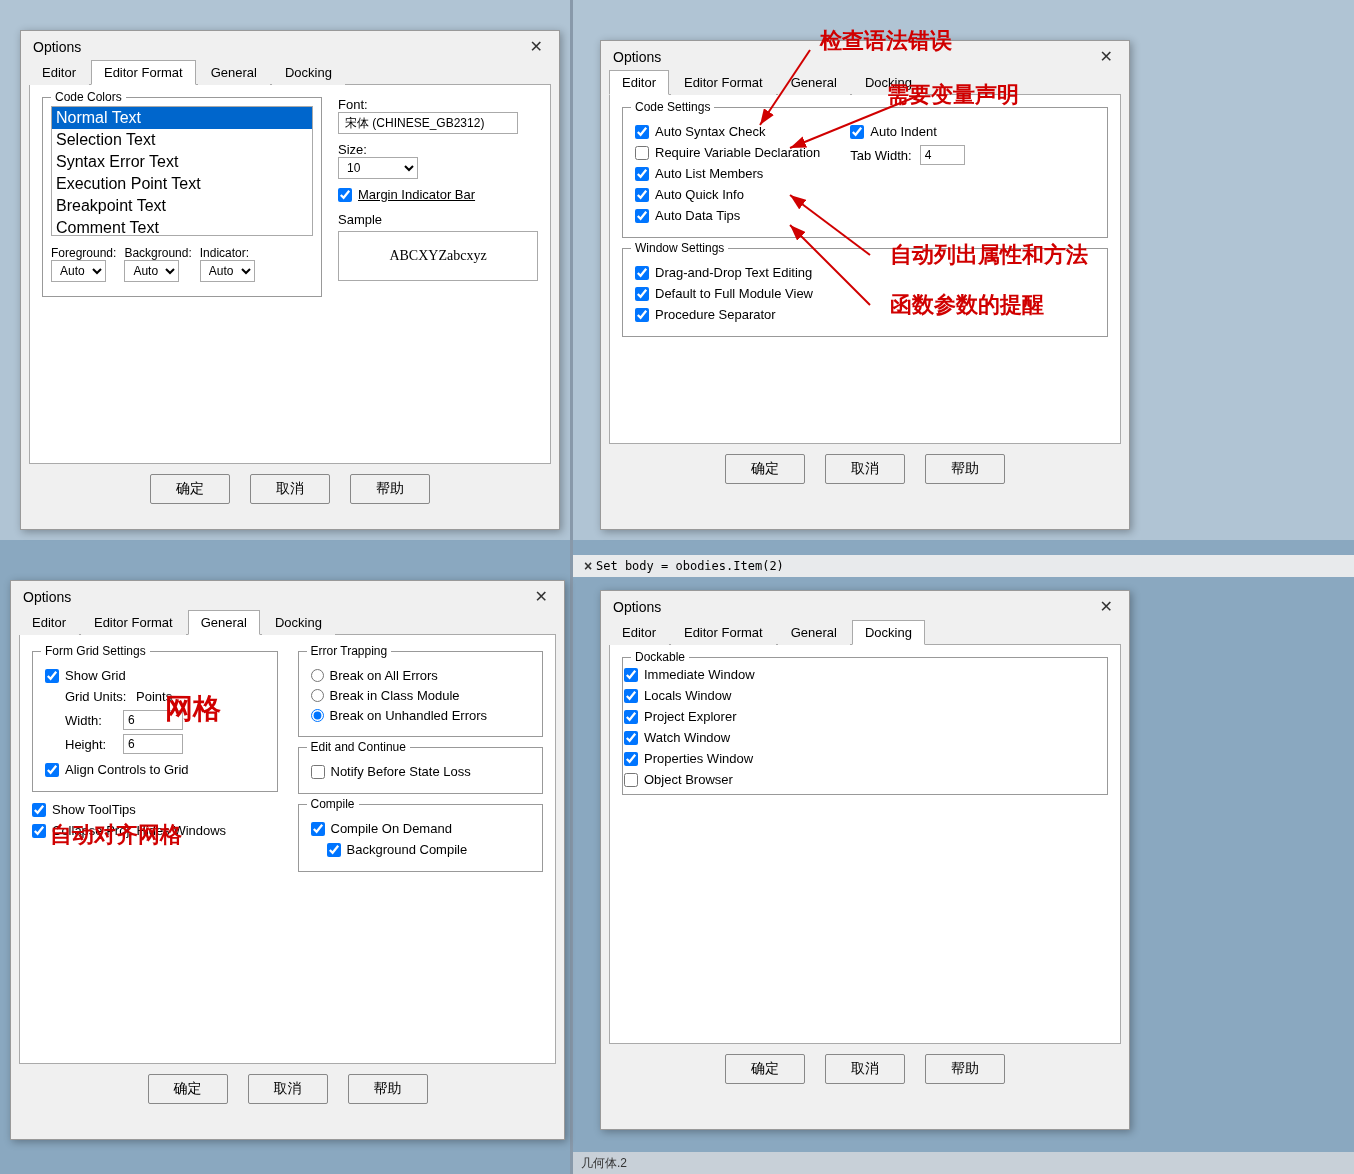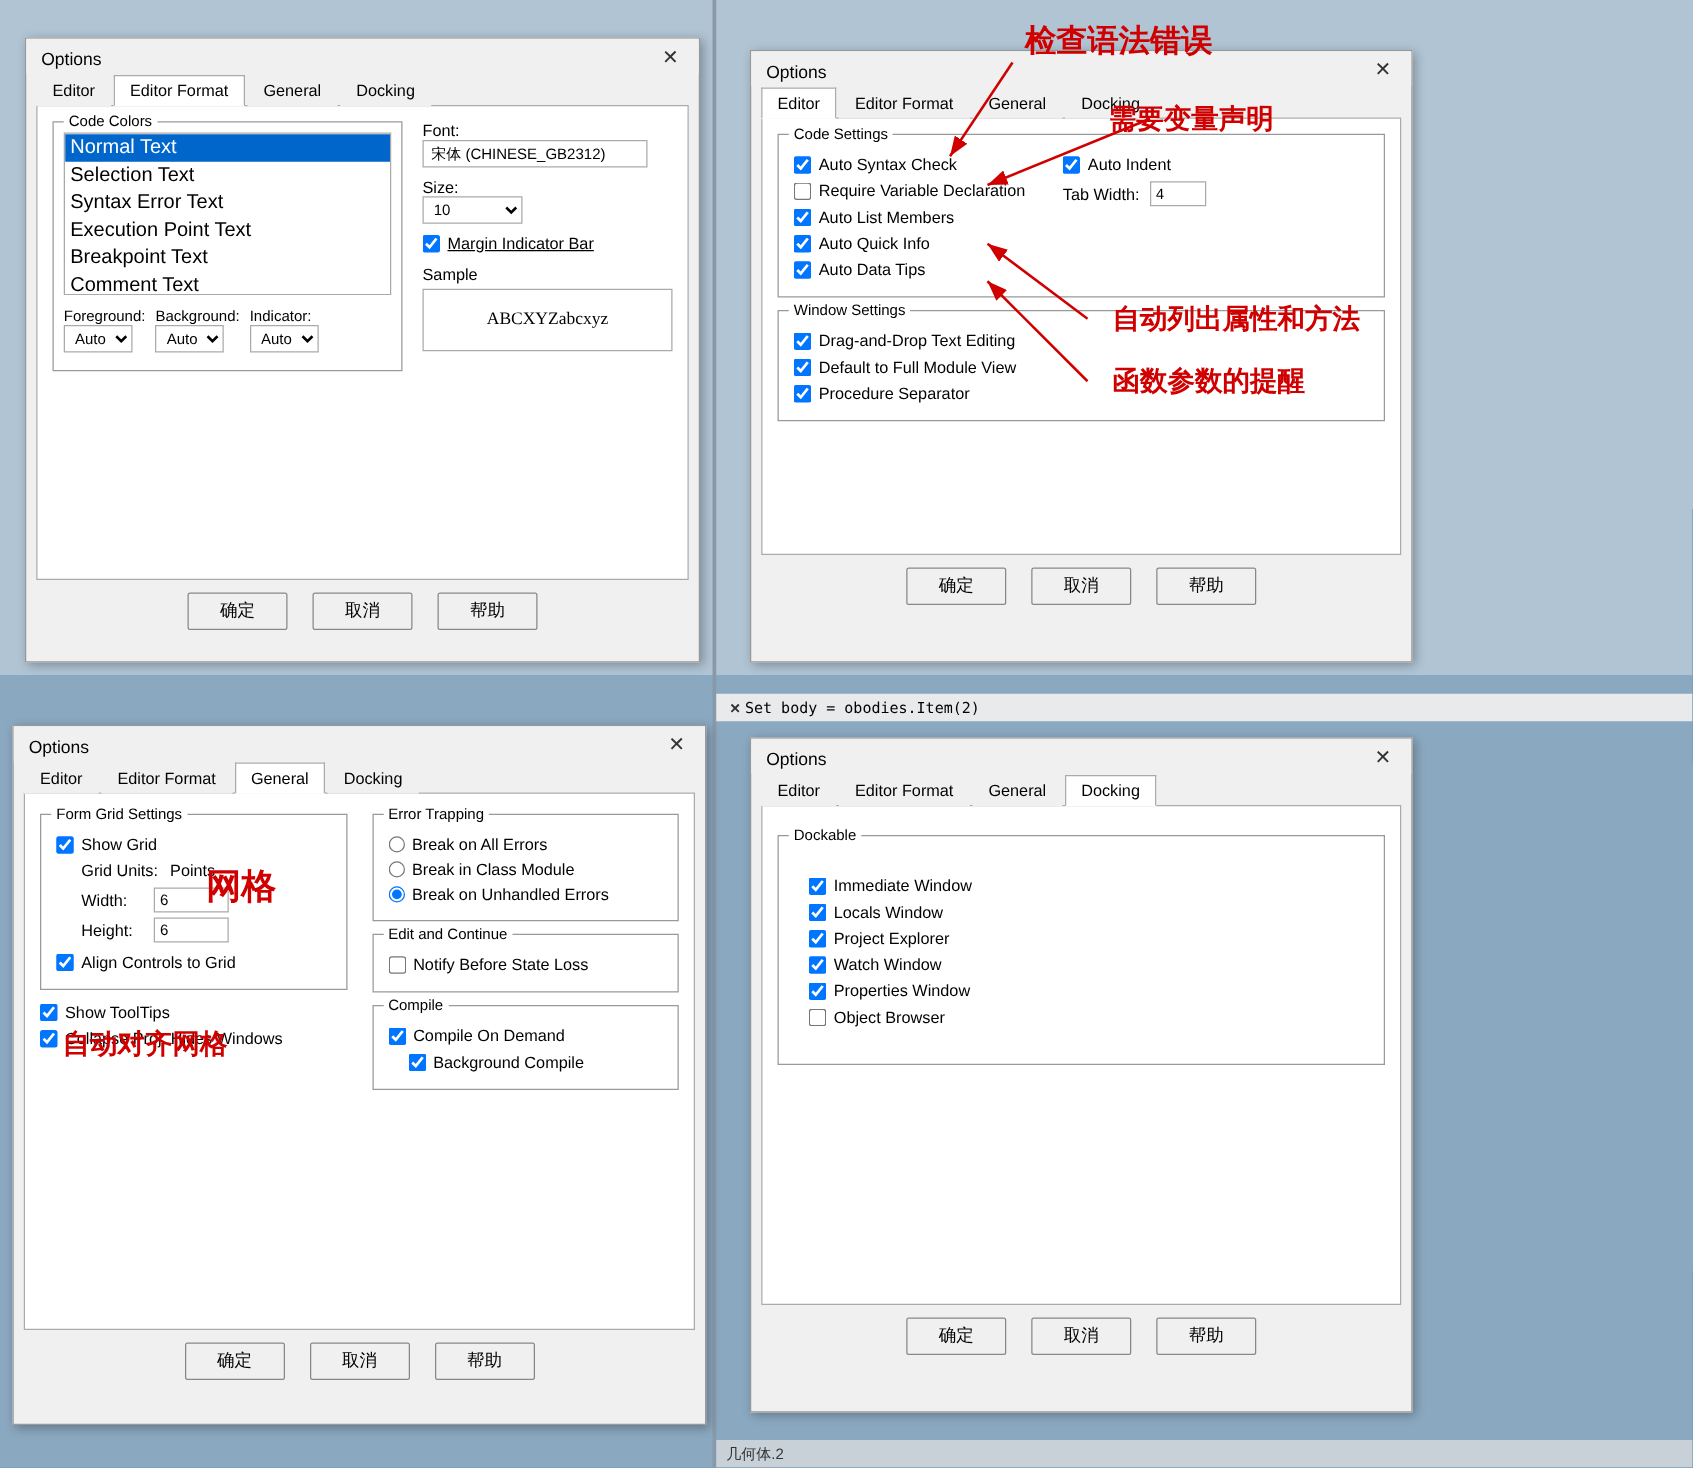--- a/index.html
+++ b/index.html
@@ -397,21 +397,21 @@
       </div>
     </div>
   </div>
   <div class="dialog-buttons">
     <button class="btn">确定</button>
     <button class="btn">取消</button>
     <button class="btn">帮助</button>
   </div>
 </div>
 
-<div class="annotation" style="top:16px;left:820px;font-size:25px;text-align:right;">检查语法错误</div>
+<div class="annotation" style="top:26px;left:820px;font-size:22px;text-align:right;">检查语法错误</div>
 
 <div class="annotation" style="top:80px;left:887px;font-size:22px;">需要变量声明</div>
 
 <div class="annotation" style="top:240px;left:890px;font-size:22px;">自动列出属性和方法</div>
 
 <div class="annotation" style="top:290px;left:890px;font-size:22px;">函数参数的提醒</div>
 
 <svg class="arrow-svg" style="left:590px;top:0px;width:500px;height:400px;">
 
   <defs>
@@ -540,21 +540,21 @@
     <span class="dialog-title">Options</span>
     <button class="close-btn">✕</button>
   </div>
   <div class="tabs">
     <div class="tab">Editor</div>
     <div class="tab">Editor Format</div>
     <div class="tab">General</div>
     <div class="tab active">Docking</div>
   </div>
   <div class="tab-content" style="margin:0 8px;min-height:400px;">
-    <div class="group-box" style="padding:24px;margin-top:11px;">
+    <div class="group-box" style="padding:1px;">
       <div class="group-box-title">Dockable</div>
       <div style="padding-top:8px;">
         <div class="checkbox-row">
           <input type="checkbox" checked="" style="">
           <span>Immediate Window</span>
         </div>
         <div class="checkbox-row">
           <input type="checkbox" checked="" style="">
           <span>Locals Window</span>
         </div>

